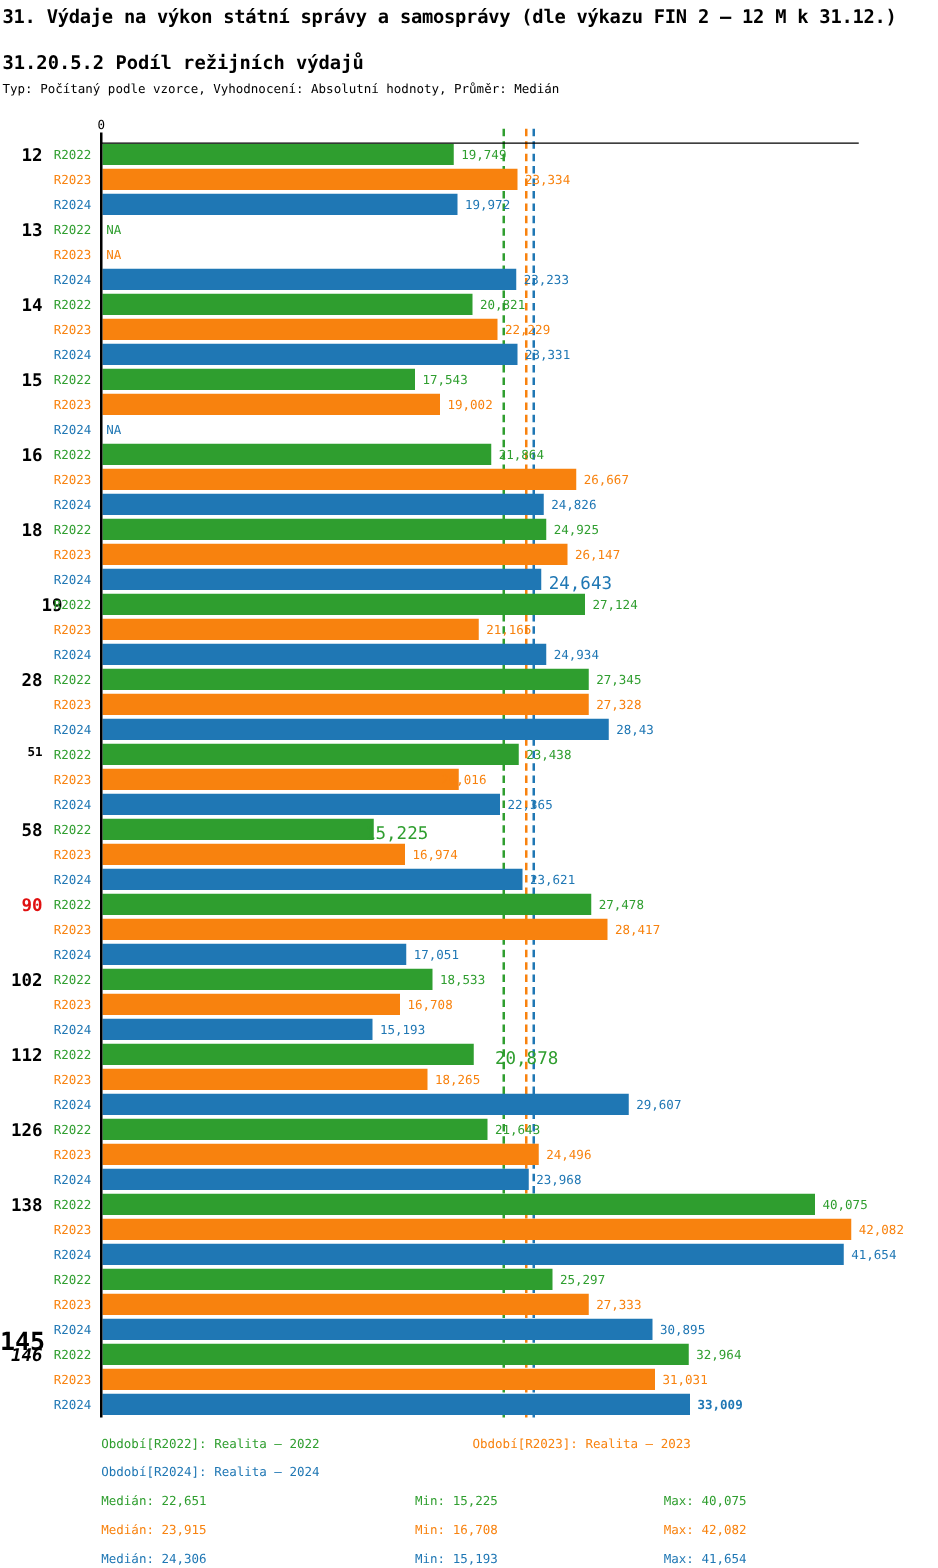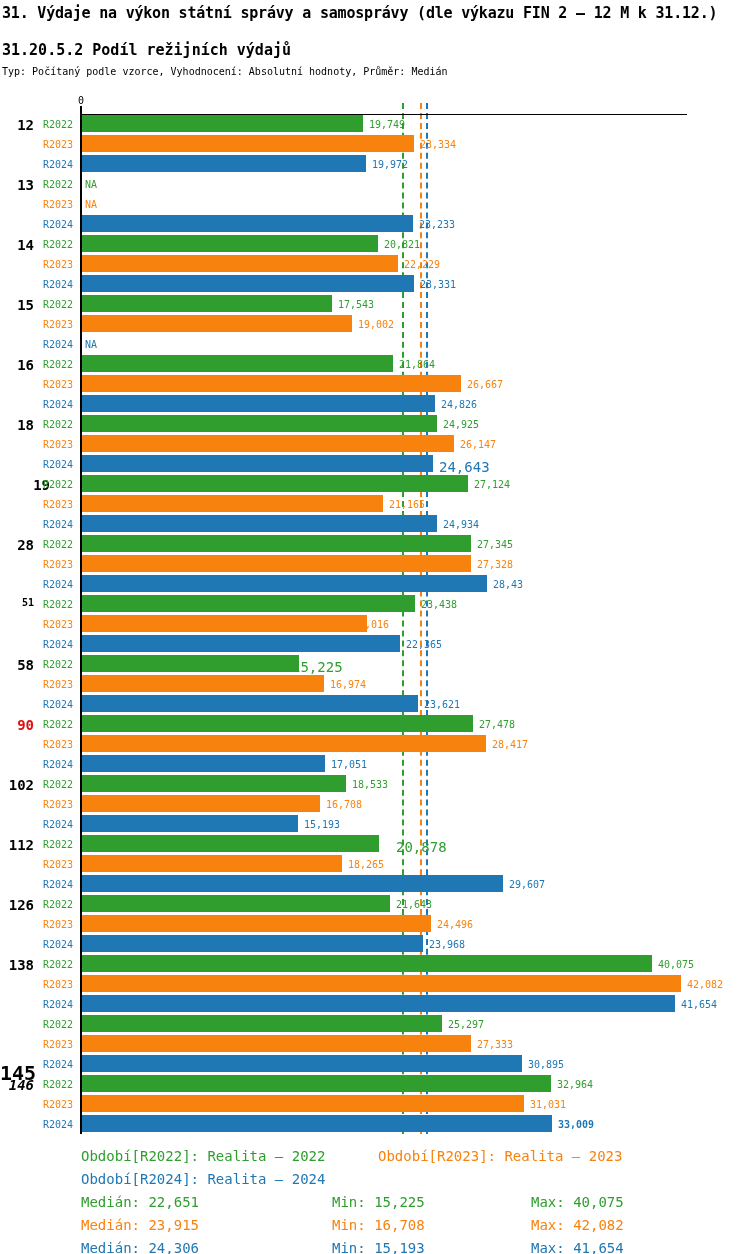--- a/index.html
+++ b/index.html
@@ -10,21 +10,21 @@
     font-family:"DejaVu Sans Mono", monospace;
     overflow:hidden;
   }
   .abs{position:absolute;white-space:pre;}
   .title{left:2px;top:4px;font-size:15px;font-weight:bold;letter-spacing:-0.2px;color:#000;}
   .subtitle{left:2px;top:41px;font-size:15px;font-weight:bold;color:#000;}
   .meta{left:2px;top:66px;font-size:10px;color:#000;}
   .zero{left:74px;top:95px;width:14px;text-align:center;font-size:10px;color:#000;}
   .haxis{left:80px;top:114px;width:607px;height:1px;background:#000;z-index:3;}
   .vaxis{left:80px;top:106px;width:2px;height:1028px;background:#000;z-index:3;}
-  .small{font-size:14px;line-height:12px;}
+  .small{font-size:10px;line-height:12px;}
   #chart .abs{position:absolute;}
 </style>
 </head>
 <body>
 
 <div class="page">
 
   <div class="abs title">31. Výdaje na výkon státní správy a samosprávy (dle výkazu FIN 2 – 12 M k 31.12.)</div>
   <div class="abs subtitle">31.20.5.2 Podíl režijních výdajů</div>
   <div class="abs meta">Typ: Počítaný podle vzorce, Vyhodnocení: Absolutní hodnoty, Průměr: Medián</div>

